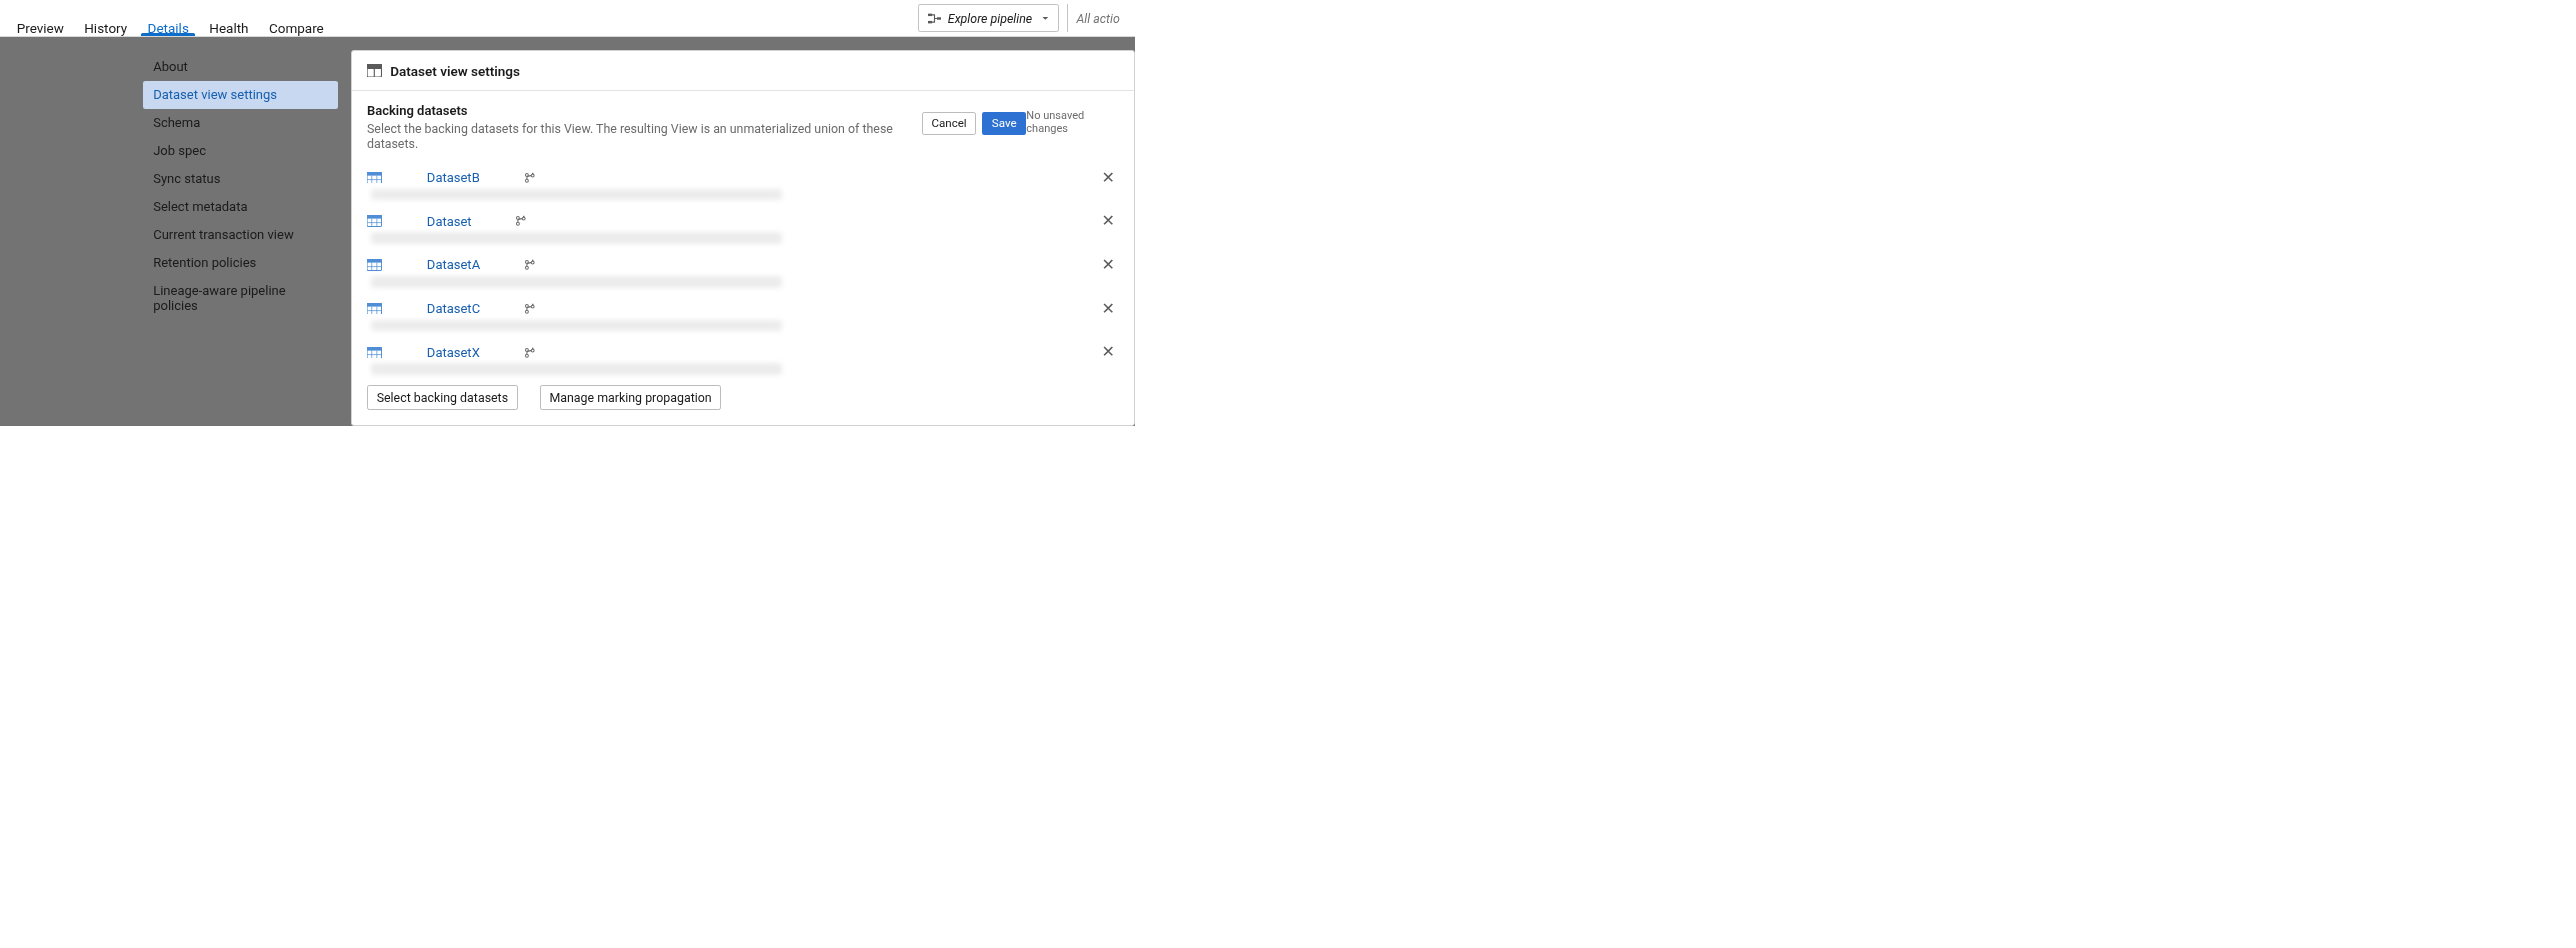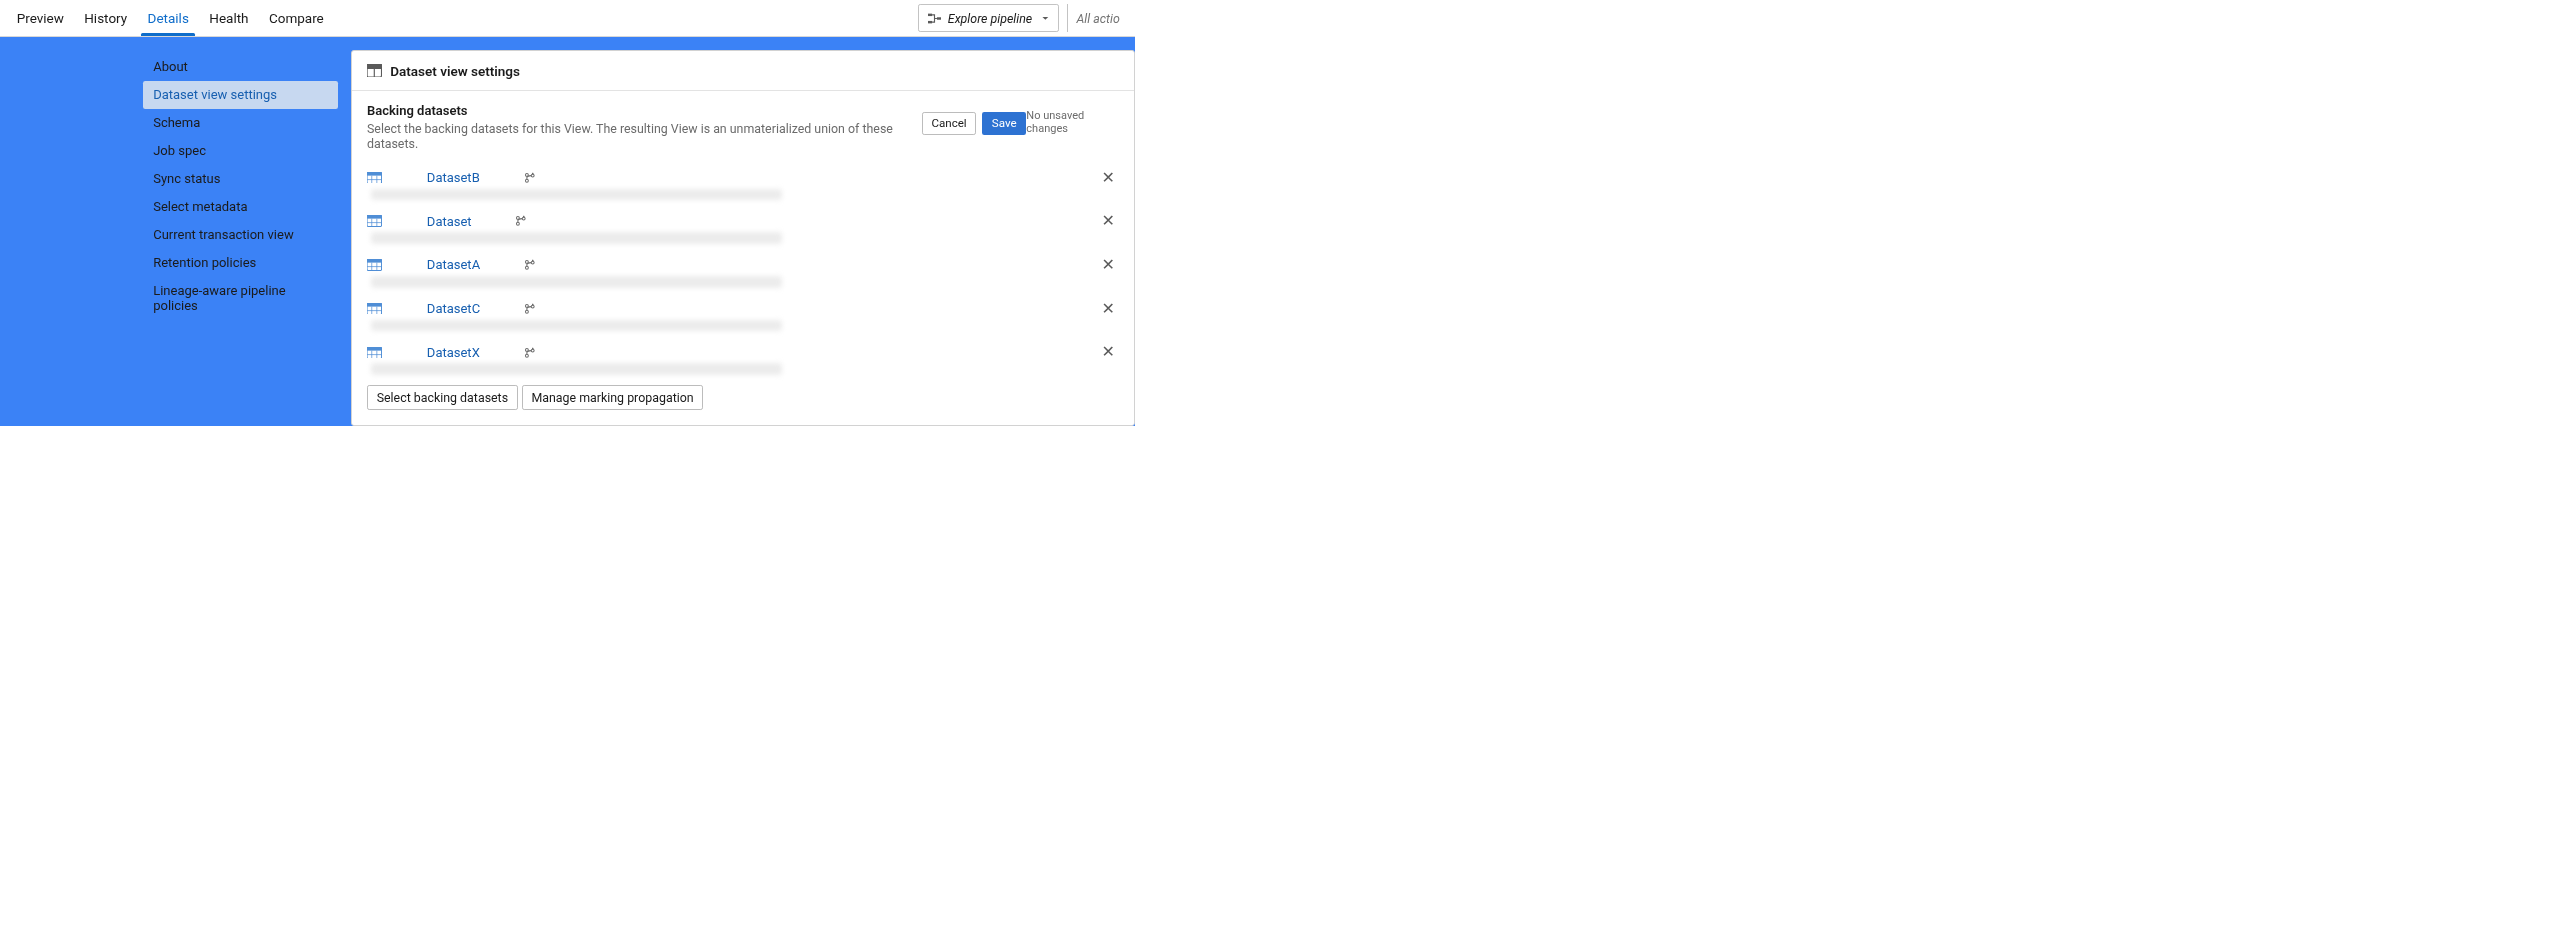--- a/index.html
+++ b/index.html
@@ -19,21 +19,21 @@
       padding: 0 6.5px;
       background: #fff;
     }
     .tabs {
       display: flex;
       align-items: stretch;
       height: 100%;
     }
     .tab {
       display: flex;
-      align-items: center;
+      align-items: flex-end;
       padding: 0 10.2px;
       font-size: 13.5px;
       color: #1b1b1b;
       cursor: pointer;
       position: relative;
     }
     .tab.active {
       color: #0f6dca;
     }
     .tab.active::after {
@@ -72,21 +72,21 @@
     .pipeline-icon {
       width: 13px;
       height: 13px;
       margin-right: 7.3px;
     }
     .chev-down {
       margin-left: 8.7px;
     }
     .content {
       display: flex;
-      background: #3b82f6;
+      background: #737373;
       min-height: 386px;
       padding-top: 13px;
     }
     .sidebar {
       width: 204px;
       margin-left: 143px;
       padding-top: 2.9px;
     }
     .side-item {
       font-size: 13px;
@@ -164,21 +164,21 @@
       height: 11.6px;
       width: 411px;
       margin-left: 3.6px;
       margin-bottom: 5.8px;
       background: #ececec;
       filter: blur(2.9px);
       border-radius: 2.9px;
     }
     .footer-btns {
       display: flex;
-      gap: 4px;
+      gap: 22px;
       margin-top: 10.2px;
     }
     .footer-btns .btn { height: 25px; font-size: 12.4px; }
   </style>
 </head>
 <body>
 
 <div class="tabbar">
   <div class="tabs" id="tabs">
       <div class="tab">

